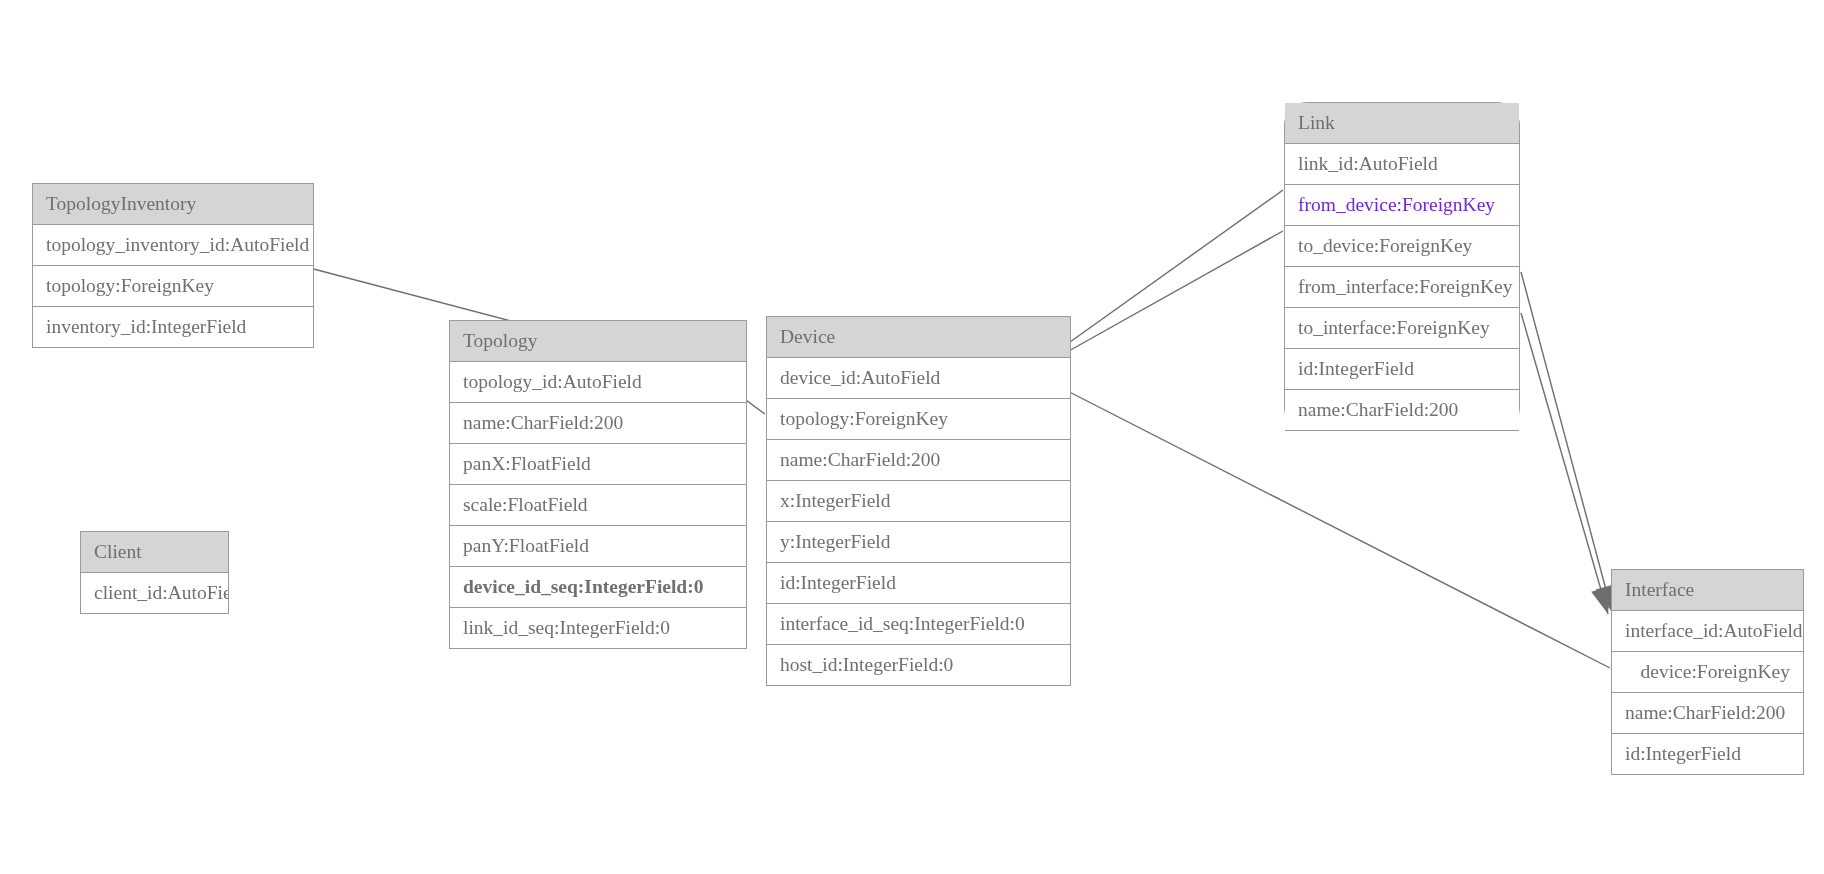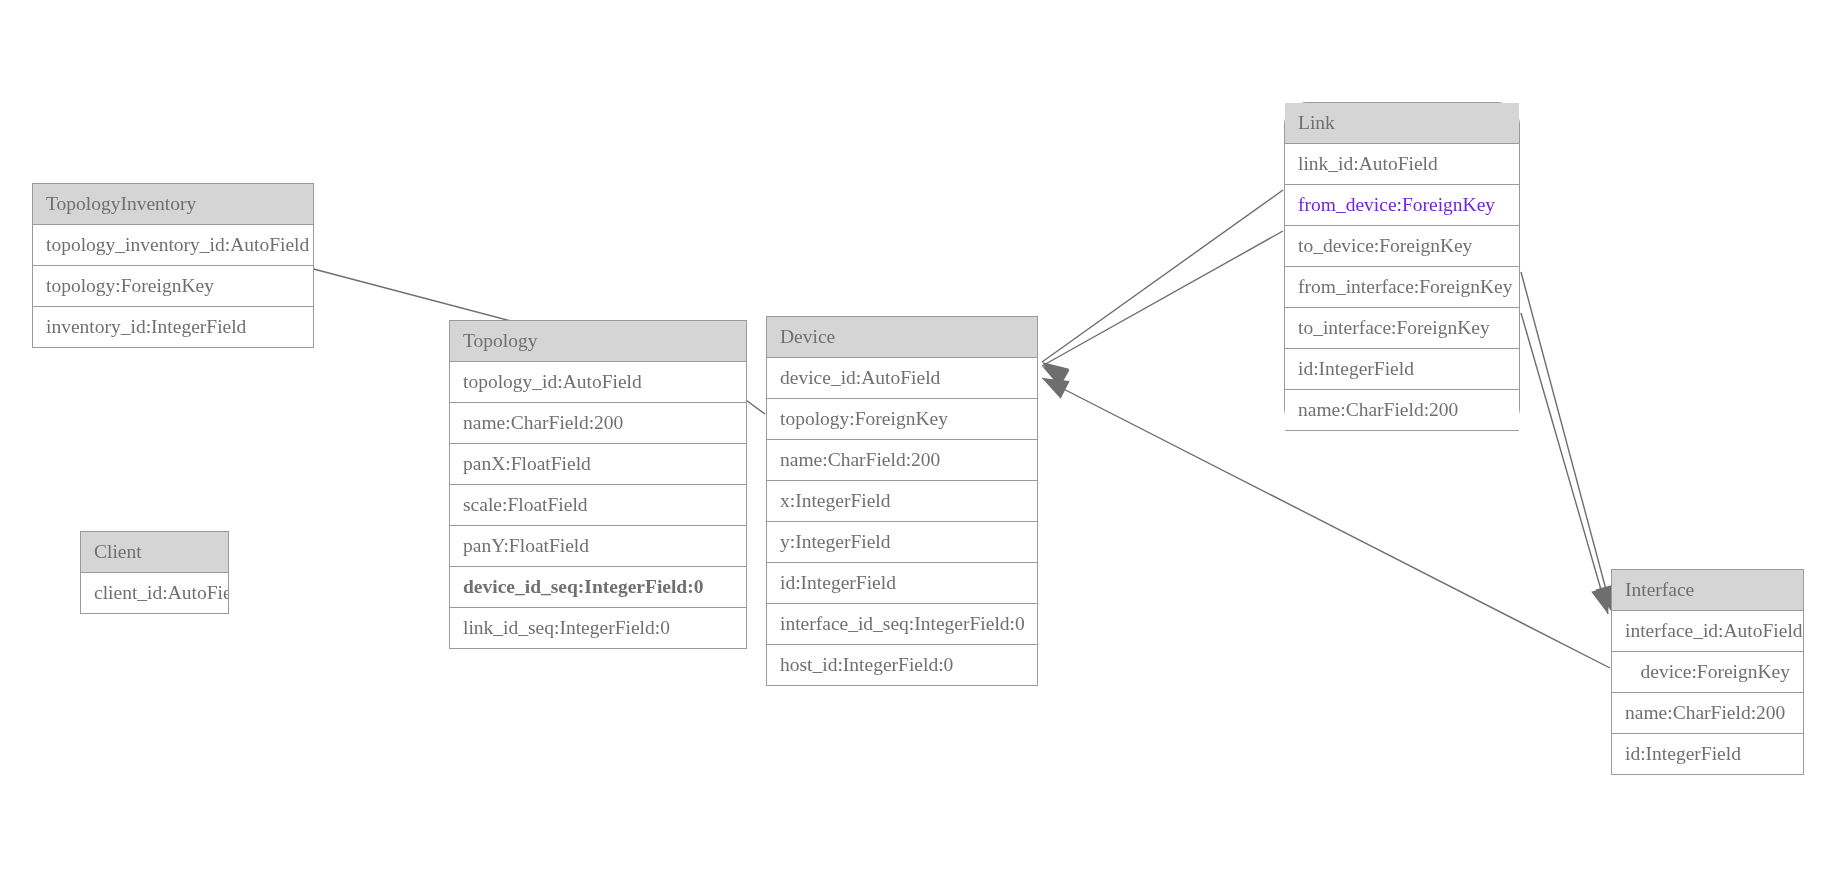--- a/index.html
+++ b/index.html
@@ -106,21 +106,21 @@
         <div class="entity-field" style="border-bottom-color: rgb(154, 154, 154); color: rgb(112, 112, 112);">panX:FloatField</div>
         <div class="entity-field" style="border-bottom-color: rgb(154, 154, 154); color: rgb(112, 112, 112);">scale:FloatField</div>
         <div class="entity-field" style="border-bottom-color: rgb(154, 154, 154); color: rgb(112, 112, 112);">panY:FloatField</div>
         <div class="entity-field" style="border-bottom-color: rgb(154, 154, 154); color: rgb(112, 112, 112); font-weight: bold;">device_id_seq:IntegerField:0</div>
         <div class="entity-field" style="border-bottom-color: rgb(154, 154, 154); color: rgb(112, 112, 112);">link_id_seq:IntegerField:0</div>
       </div>
       <div class="entity" style="left: 80px; top: 531px; width: 149px; border-color: rgb(154, 154, 154);">
         <div class="entity-header" style="background: rgb(213, 213, 213); border-bottom-color: rgb(154, 154, 154);">Client</div>
         <div class="entity-field" style="border-bottom-color: rgb(154, 154, 154); color: rgb(112, 112, 112); font-family: Liberation Serif, serif;">client_id:AutoField</div>
       </div>
-      <div class="entity" style="left: 766px; top: 316px; width: 272px; border-color: rgb(154, 154, 154);">
+      <div class="entity" style="left: 766px; top: 316px; width: 305px; border-color: rgb(154, 154, 154);">
         <div class="entity-header" style="background: rgb(213, 213, 213); border-bottom-color: rgb(154, 154, 154);">Device</div>
         <div class="entity-field" style="border-bottom-color: rgb(154, 154, 154); color: rgb(112, 112, 112);">device_id:AutoField</div>
         <div class="entity-field" style="border-bottom-color: rgb(154, 154, 154); color: rgb(112, 112, 112);">topology:ForeignKey</div>
         <div class="entity-field" style="border-bottom-color: rgb(154, 154, 154); color: rgb(112, 112, 112);">name:CharField:200</div>
         <div class="entity-field" style="border-bottom-color: rgb(154, 154, 154); color: rgb(112, 112, 112);">x:IntegerField</div>
         <div class="entity-field" style="border-bottom-color: rgb(154, 154, 154); color: rgb(112, 112, 112);">y:IntegerField</div>
         <div class="entity-field" style="border-bottom-color: rgb(154, 154, 154); color: rgb(112, 112, 112);">id:IntegerField</div>
         <div class="entity-field" style="border-bottom-color: rgb(154, 154, 154); color: rgb(112, 112, 112);">interface_id_seq:IntegerField:0</div>
         <div class="entity-field" style="border-bottom-color: rgb(154, 154, 154); color: rgb(112, 112, 112);">host_id:IntegerField:0</div>
       </div>

